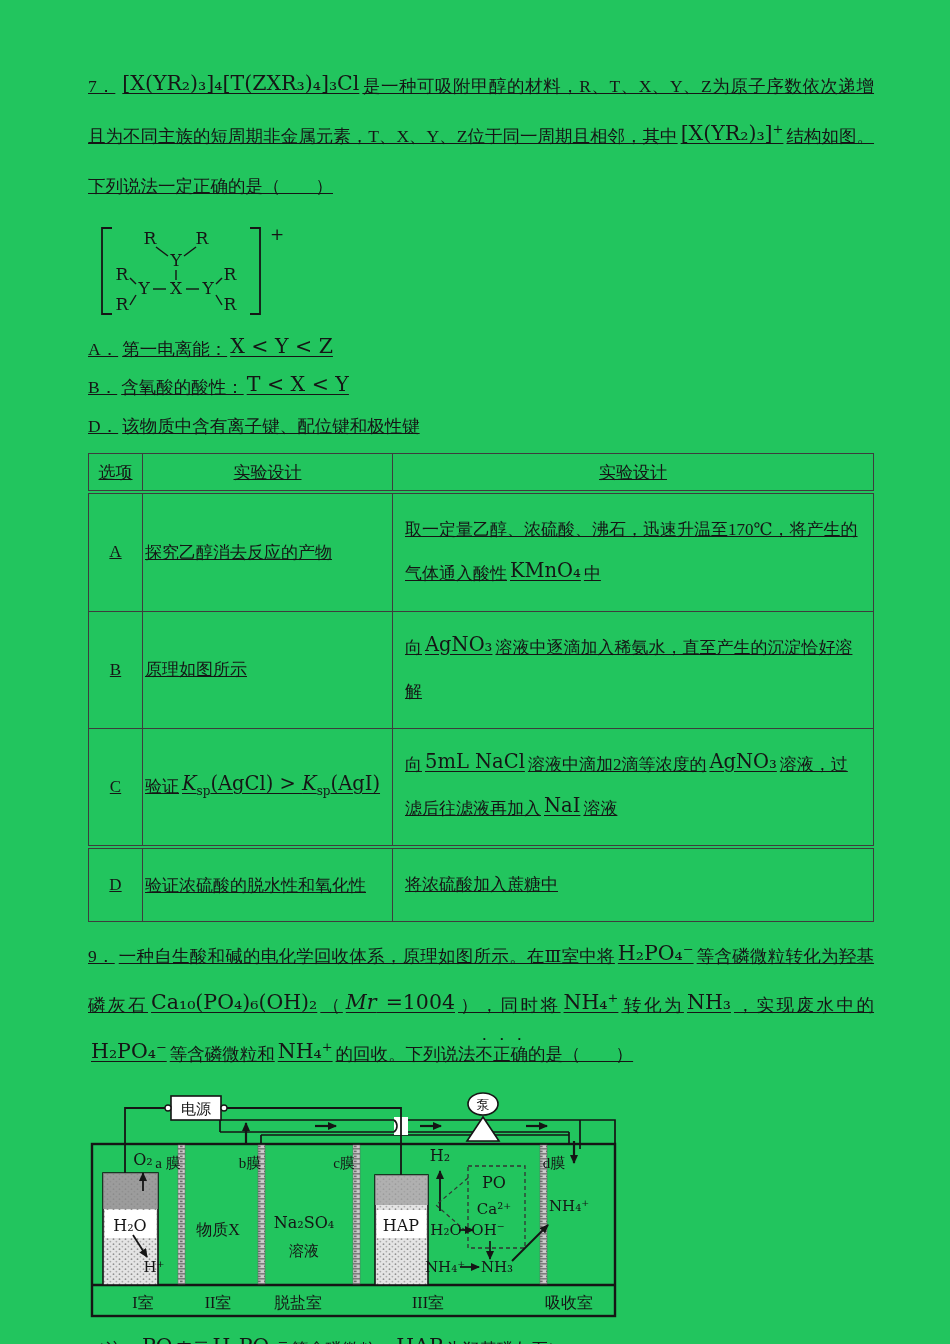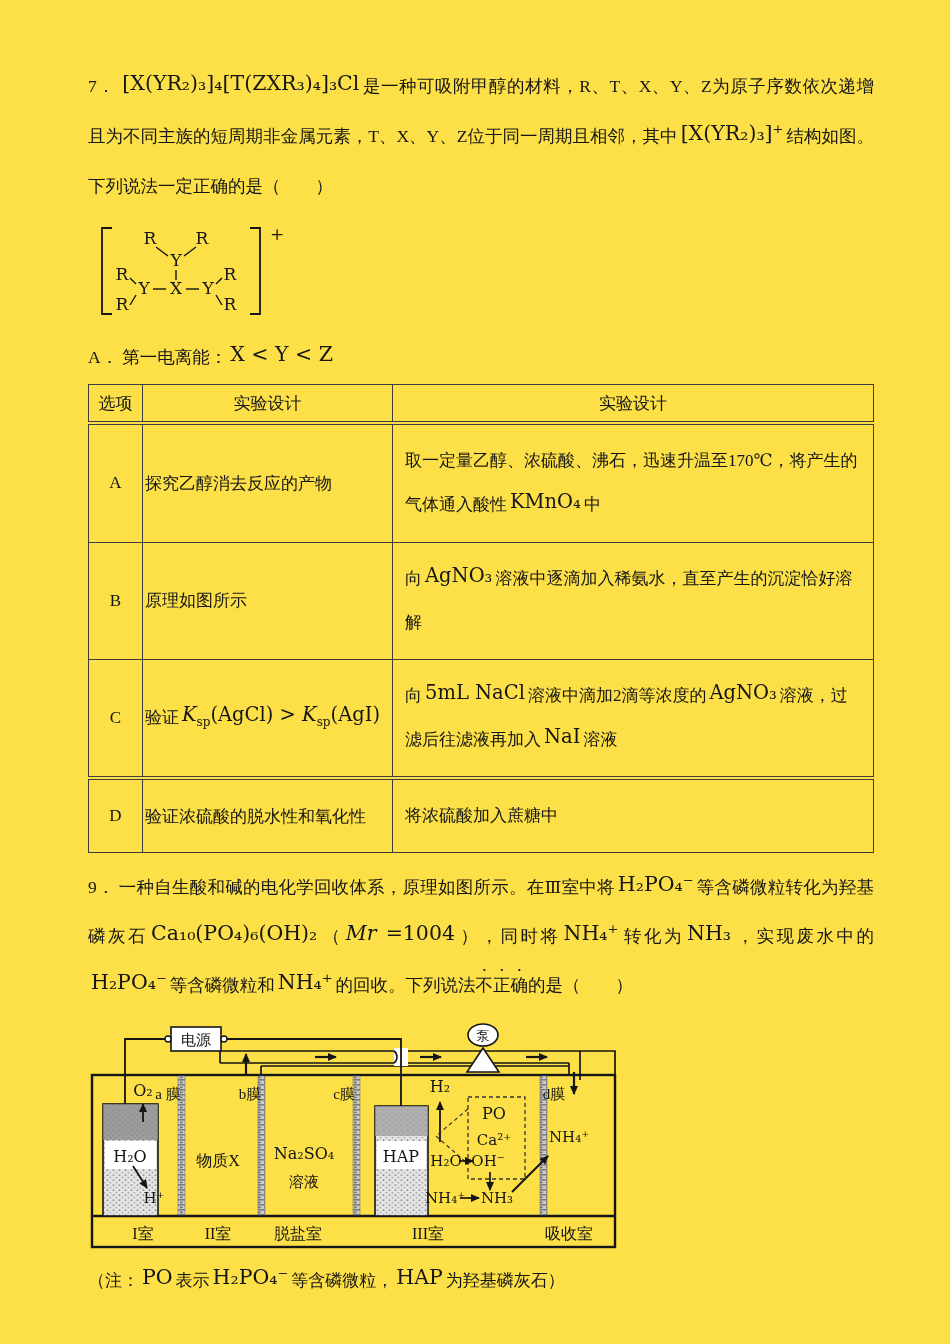--- a/index.html
+++ b/index.html
@@ -1,40 +1,41 @@
 <!DOCTYPE html>
 <html><head>
 <meta charset="utf-8">
 <style>
   html,body{margin:0;padding:0;background:#ffffff;}
   .page{
     position:relative;
     width:950px;height:1344px;
     box-sizing:border-box;
     padding:62px 76px 0 88px;
-    background:#fde047;
+    background:#22c55e;
     color:#151515;
     font-family:"Liberation Serif","DejaVu Serif",serif;
     overflow:hidden;
+    text-decoration:underline;
   }
   .para{margin:0;font-size:17.5px;text-align:justify;}
   .q7p{line-height:2.85;}
   .q9p{line-height:2.8;margin-top:10px;}
   .q8p{line-height:1.9;margin-top:8px;}
   .qnum{padding-right:4px;}
   .formula{
     font-family:"DejaVu Serif","DejaVu Sans",serif;
     font-size:20.5px;line-height:1;
     position:relative;top:-2px;
     padding:0 3px;white-space:nowrap;
   }
   .formula i{font-style:italic;}
   sub.fsub{font-size:12px;}
   .option{font-size:17.5px;line-height:2.2;}
-  .options{margin-top:14px;}
+  .options{margin-top:6px;}
   .structure-fig{display:block;margin:8px 0 0 2px;}
   .emph{
     text-emphasis:filled dot #111;
     -webkit-text-emphasis:filled dot #111;
     text-emphasis-position:over right;
     -webkit-text-emphasis-position:over;
   }
   table.tbl{
     border-collapse:collapse;width:100%;table-layout:fixed;
     font-size:17px;margin-top:8px;border-radius:10px;
@@ -93,20 +94,22 @@
         <text x="86" y="74">X</text>
         <text x="118" y="74">Y</text>
         <text x="140" y="60">R</text>
         <text x="32" y="90">R</text>
         <text x="140" y="90">R</text>
       </g>
     </svg>
 
     <div class="options">
       <div class="option"><span class="qnum">A．</span><span>第一电离能：</span><span class="formula">X &lt; Y &lt; Z</span></div>
+      <div class="option"><span class="qnum">B．</span><span>含氧酸的酸性：</span><span class="formula">T &lt; X &lt; Y</span></div>
+      <div class="option"><span class="qnum">D．</span><span>该物质中含有离子键、配位键和极性键</span></div>
     </div>
   </div>
 
   <div>
 
     <table class="tbl">
       <colgroup>
           <col style="width:54px">
           <col style="width:250px">
           <col>

